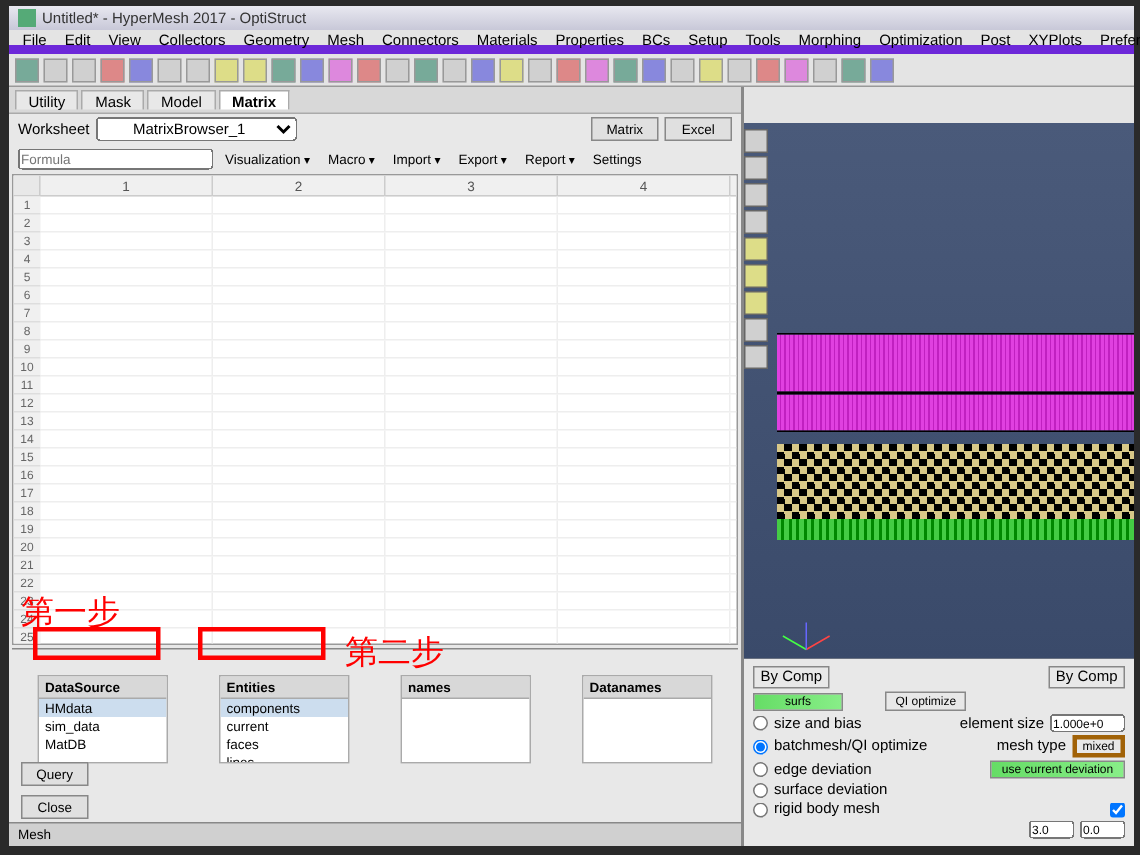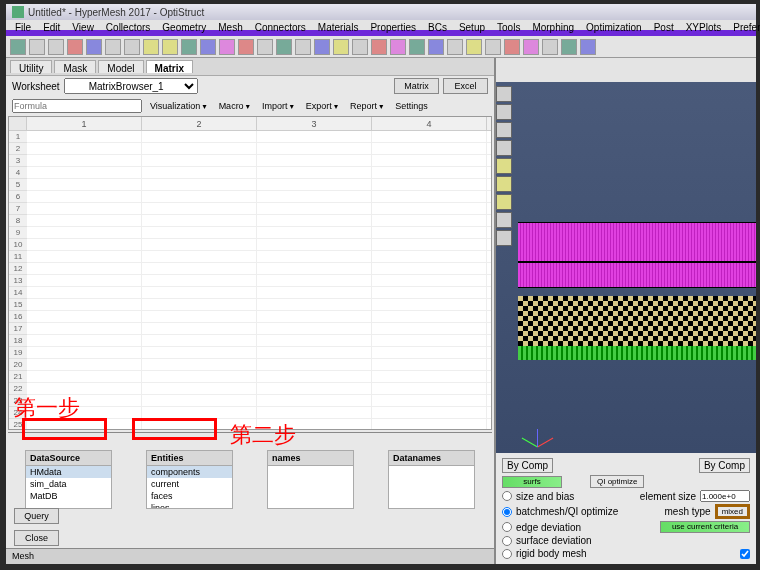--- a/index.html
+++ b/index.html
@@ -441,32 +441,37 @@
             <input type="radio" checked="" style="">
             <span>batchmesh/QI optimize</span>
           <span style="flex:1"></span>
             <span>mesh type</span>
           <span style="border:3px solid #a16207;padding:0 4px;font-size:8px">mixed</span>
           </div>
         <div class="row">
             <input type="radio" style="">
             <span>edge deviation</span>
           <span style="flex:1"></span>
-          <div class="green-bar" style="width:90px;text-align:center;font-size:8px;line-height:10px">use current criteria</div>
+          <div class="green-bar" style="width:90px;text-align:center;font-size:8px;line-height:10px">use current deviation</div>
           </div>
         <div class="row">
             <input type="radio" style="">
             <span>surface deviation</span>
           </div>
         <div class="row">
             <input type="radio" style="">
             <span>rigid body mesh</span>
           <span style="flex:1"></span>
           <input type="checkbox" checked="" style="">
           </div>
+        <div class="row">
+            <span style="flex:1"></span>
+          <input style="width: 30px; height: 12px; font-size: 8px;" value="3.0">
+          <input style="width: 30px; height: 12px; font-size: 8px;" value="0.0">
+          </div>
       </div>
     </div>
   </div>
 </div>
 
 <div class="ann" style="left:14px;top:393px">第一步</div>
 <div class="redbox" style="left:22px;top:418px;width:85px;height:22px"></div>
 <div class="redbox" style="left:132px;top:418px;width:85px;height:22px"></div>
 <div class="ann" style="left:230px;top:420px">第二步</div>
 

